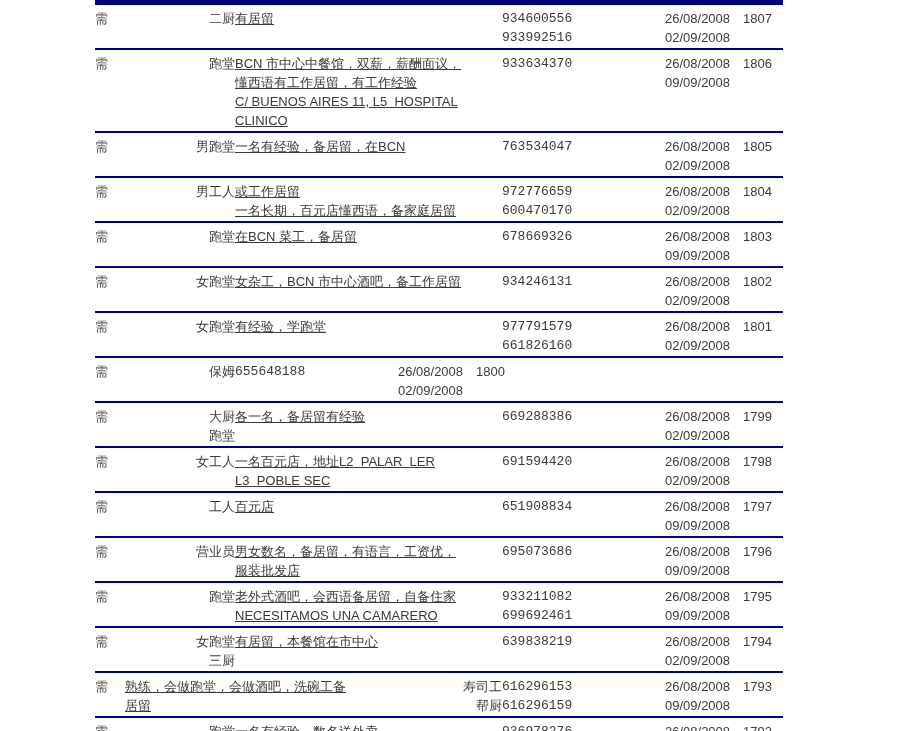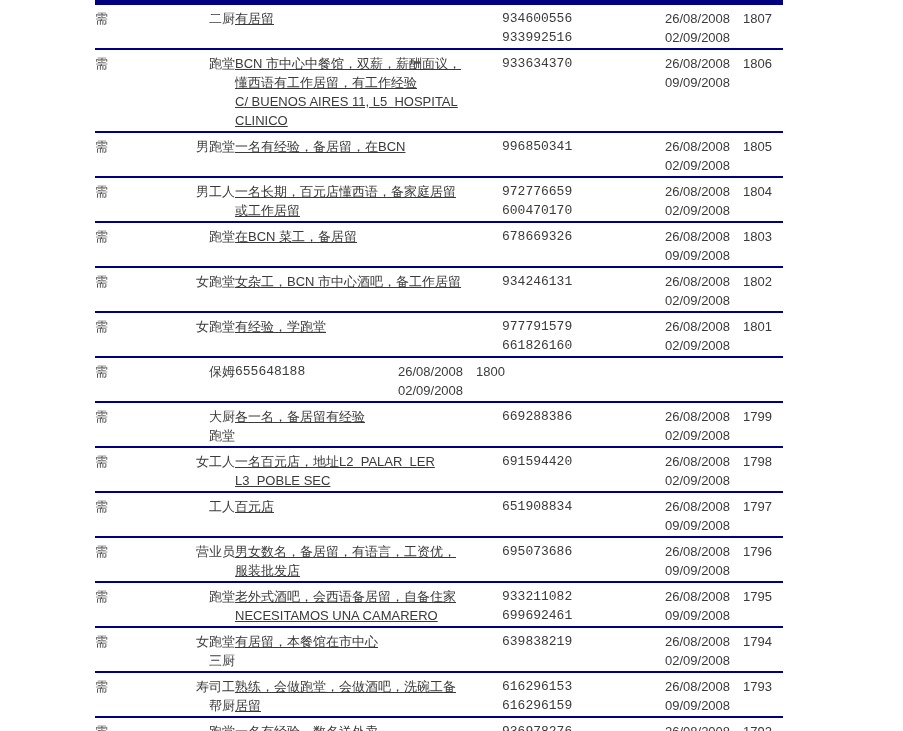--- a/index.html
+++ b/index.html
@@ -106,41 +106,41 @@
     <div class="col need">
           <div class="line">需</div>
         </div>
     <div class="col job">
           <div class="line">男跑堂</div>
         </div>
     <div class="col desc">
           <div class="line">一名有经验，备居留，在BCN</div>
         </div>
     <div class="col phone">
-          <div class="line">996850341</div>
+          <div class="line">763534047</div>
         </div>
     <div class="col date">
           <div class="line">26/08/2008</div>
           <div class="line">02/09/2008</div>
         </div>
     <div class="col id">
           <div class="line">1805</div>
         </div>
   </div>
 
   <div class="row">
     <div class="col need">
           <div class="line">需</div>
         </div>
     <div class="col job">
           <div class="line">男工人</div>
         </div>
     <div class="col desc">
+          <div class="line">或工作居留</div>
           <div class="line">一名长期，百元店懂西语，备家庭居留</div>
-          <div class="line">或工作居留</div>
         </div>
     <div class="col phone">
           <div class="line">972776659</div>
           <div class="line">600470170</div>
         </div>
     <div class="col date">
           <div class="line">26/08/2008</div>
           <div class="line">02/09/2008</div>
         </div>
     <div class="col id">
@@ -369,28 +369,28 @@
         </div>
     <div class="col id">
           <div class="line">1794</div>
         </div>
   </div>
 
   <div class="row">
     <div class="col need">
           <div class="line">需</div>
         </div>
+    <div class="col desc">
+          <div class="line">熟练，会做跑堂，会做酒吧，洗碗工备</div>
+          <div class="line">居留</div>
+        </div>
     <div class="col job">
           <div class="line">寿司工</div>
           <div class="line">帮厨</div>
         </div>
-    <div class="col desc">
-          <div class="line">熟练，会做跑堂，会做酒吧，洗碗工备</div>
-          <div class="line">居留</div>
-        </div>
     <div class="col phone">
           <div class="line">616296153</div>
           <div class="line">616296159</div>
         </div>
     <div class="col date">
           <div class="line">26/08/2008</div>
           <div class="line">09/09/2008</div>
         </div>
     <div class="col id">
           <div class="line">1793</div>

